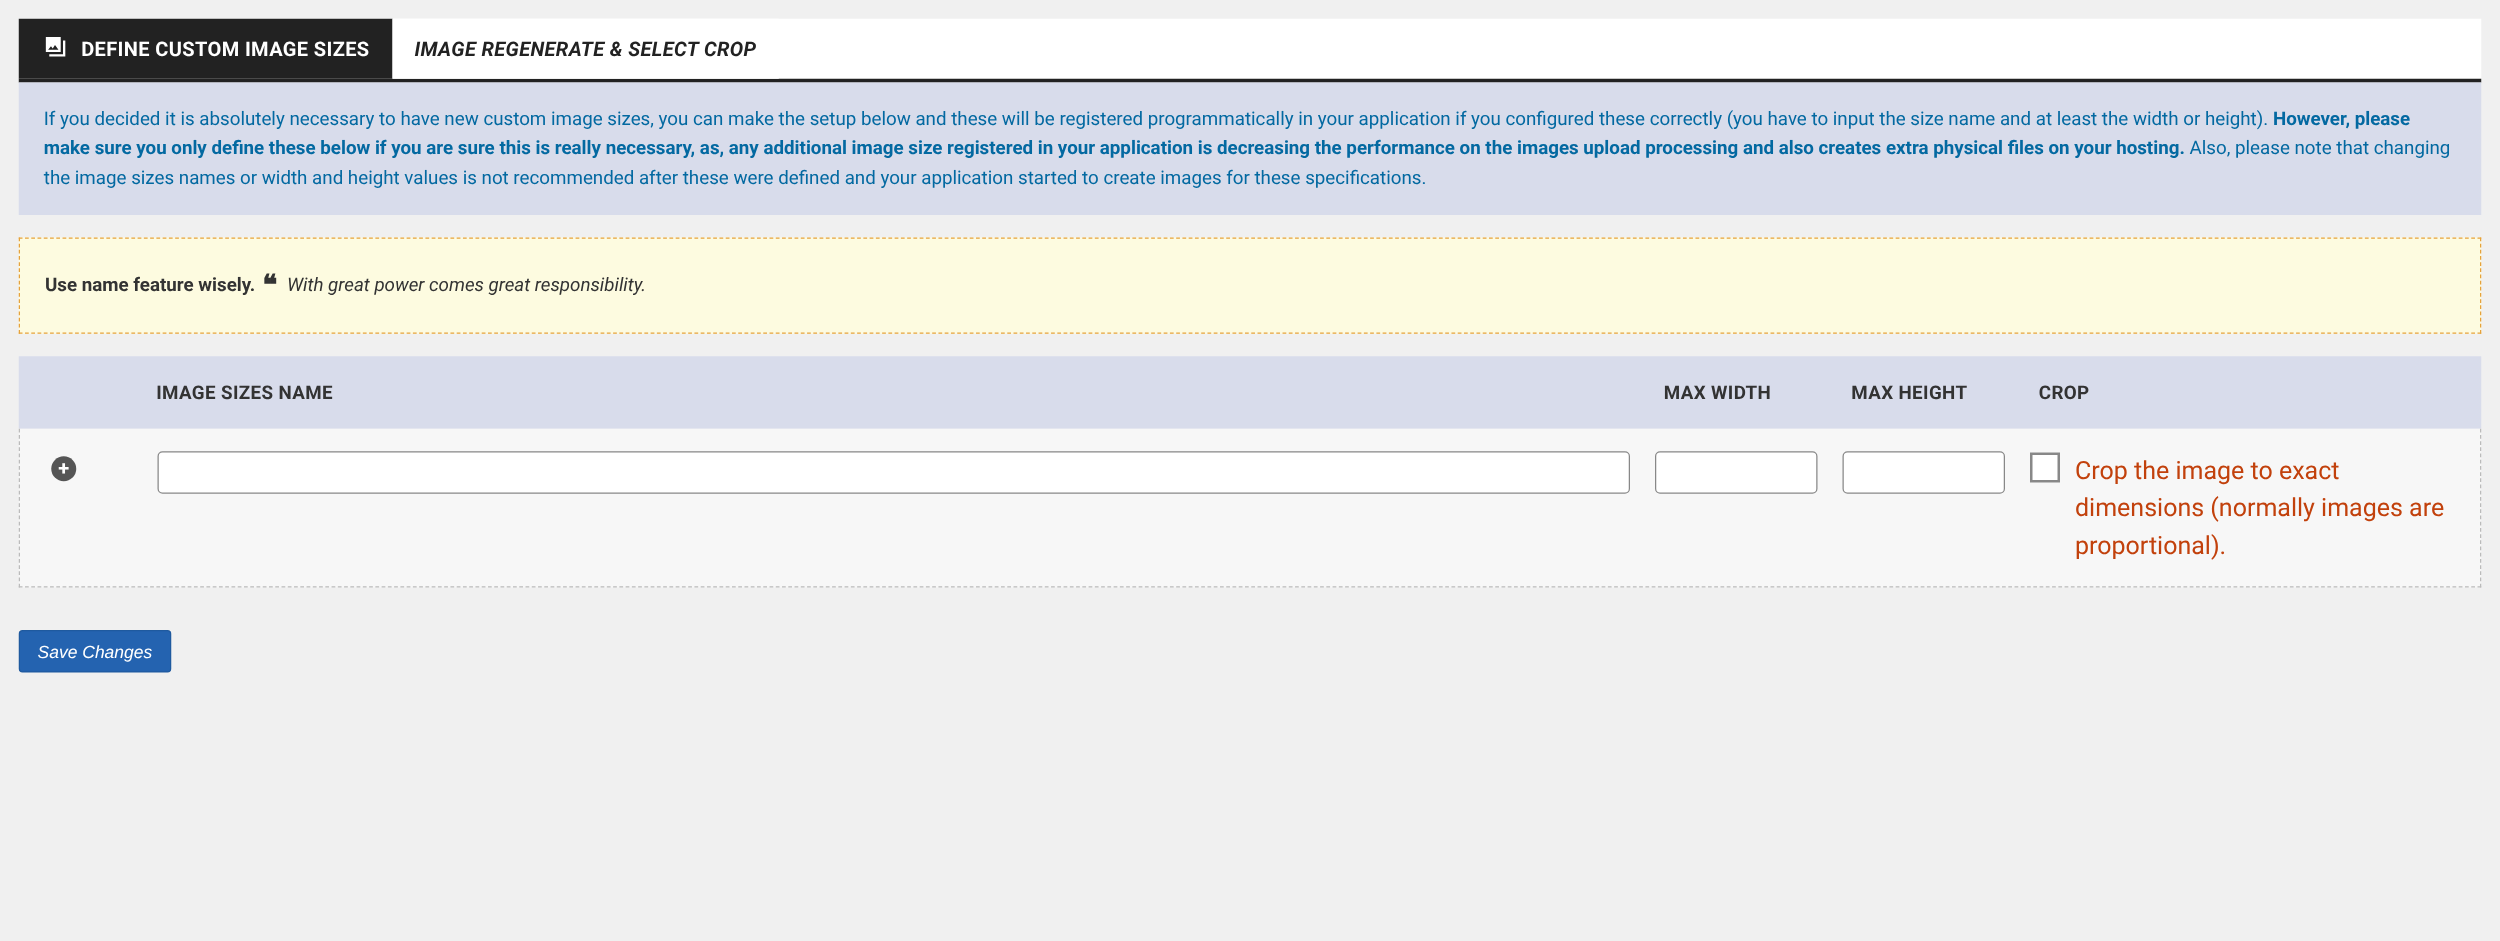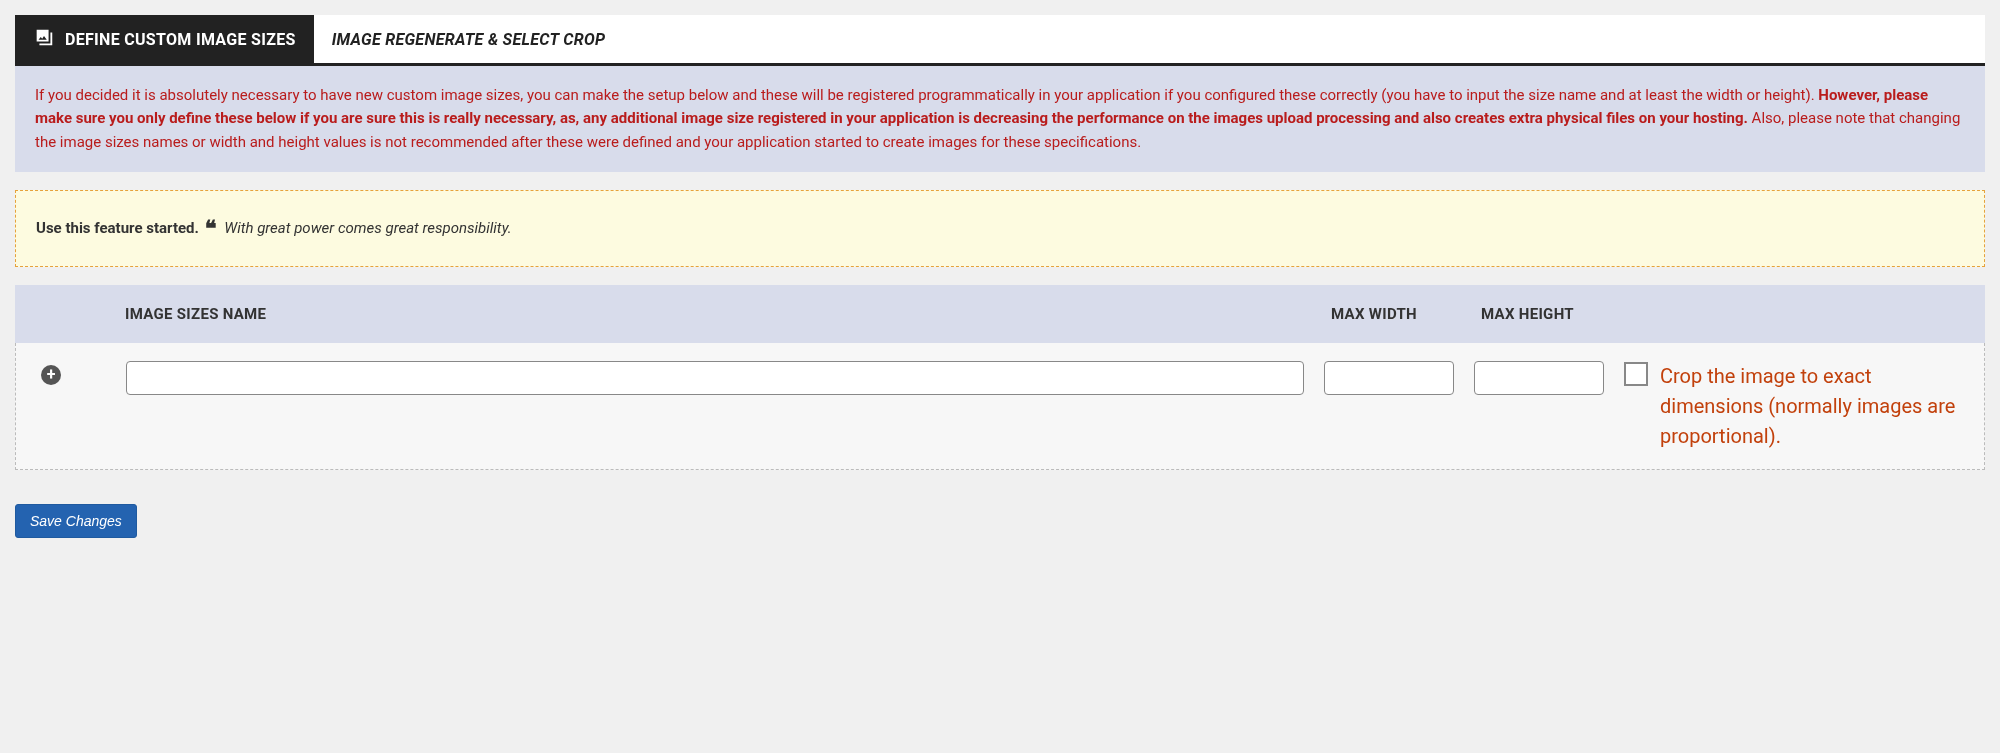--- a/index.html
+++ b/index.html
@@ -34,21 +34,21 @@
     background: #fff;
     color: #222;
     font-style: italic;
   }
   .tab-icon svg { width: 22px; height: 22px; fill: #fff; }
   .info-panel {
     background: #d8dceb;
     padding: 18px 20px;
     font-size: 15px;
     line-height: 1.55;
-    color: #b91c1c;
+    color: #0369a1;
   }
   .warn-panel {
     margin-top: 18px;
     background: #fdfbe0;
     border: 1px dashed #e6a23c;
     padding: 20px;
     font-size: 15px;
     line-height: 1.6;
     color: #333;
   }
@@ -145,32 +145,33 @@
     <span>IMAGE REGENERATE &amp; SELECT CROP</span>
   </div>
 </div>
 
 <div class="info-panel">
   <span>If you decided it is absolutely necessary to have new custom image sizes, you can make the setup below and these will be registered programmatically in your application if you configured these correctly (you have to input the size name and at least the width or height). </span><b>However, please make sure you only define these below if you are sure this is really necessary, as, any additional image size registered in your application is decreasing the performance on the images upload processing and also creates extra physical files on your hosting.</b><span> Also, please note that changing the image sizes names or width and height values is not recommended after these were defined and your application started to create images for these specifications.</span>
 </div>
 
 <div class="warn-panel">
   <div>
-    <span class="warn-strong">Use this feature started.</span>
+    <span class="warn-strong">Use name feature wisely.</span>
     <span class="quote-icon">❝</span>
     <span class="warn-quote">With great power comes great responsibility.</span>
   </div>
 </div>
 
 <div class="table-wrap">
   <div class="thead">
     <div></div>
     <div class="th th-name">IMAGE SIZES NAME</div>
     <div class="th">MAX WIDTH</div>
     <div class="th">MAX HEIGHT</div>
+    <div class="th">CROP</div>
   </div>
   <div class="tbody-row">
     <div class="add-cell">
       <div class="add-btn">
         <span>+</span>
       </div>
     </div>
     <div style="padding-left:20px;">
       <input type="text" class="txt-input" value="" style="">
     </div>

